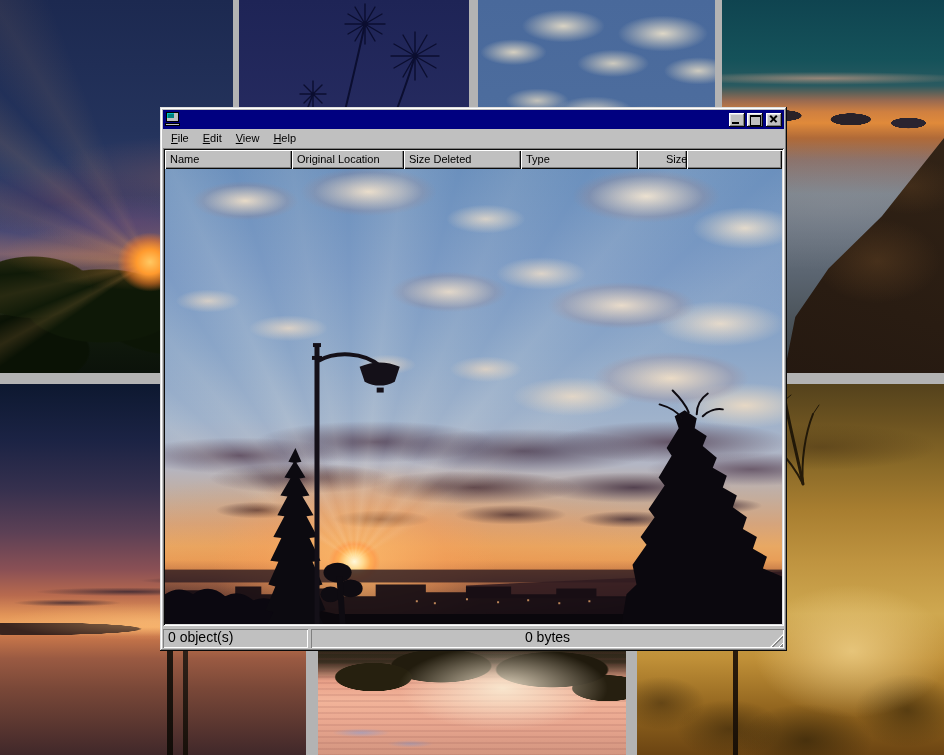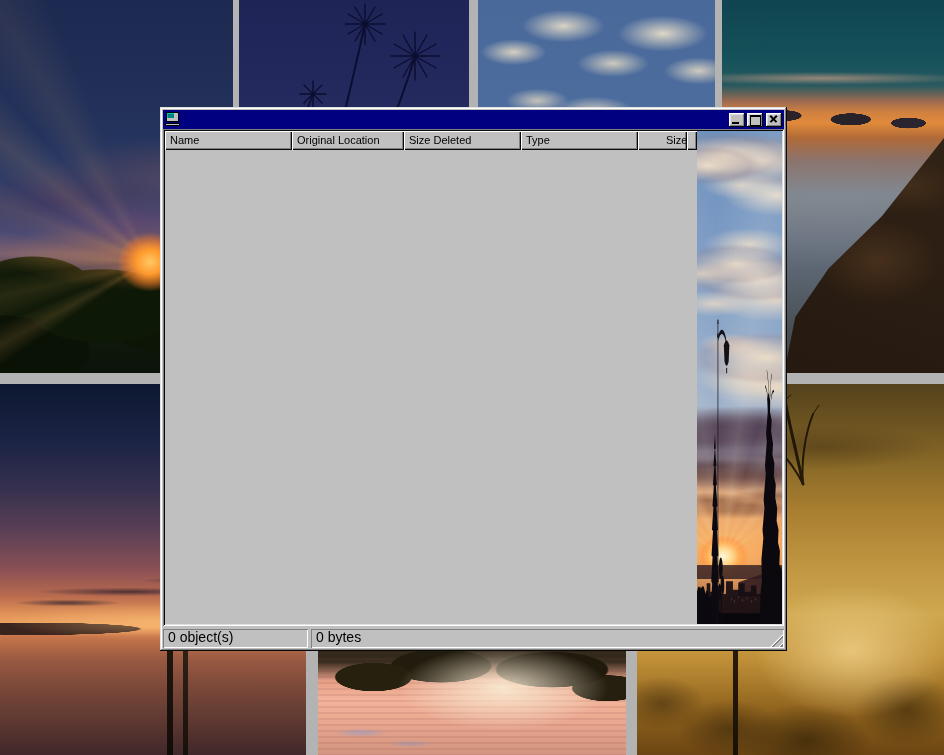--- a/index.html
+++ b/index.html
@@ -114,21 +114,21 @@
   .tbtn.max::after { content:""; position:absolute; left:3px; top:2px; width:9px; height:8px; border:1px solid #000; border-top-width:2px; }
   .tbtn.cls { margin-left:3px; }
   .tbtn.cls::before, .tbtn.cls::after { content:""; position:absolute; left:3px; top:5.5px; width:9px; height:1.6px; background:#000; }
   .tbtn.cls::before { transform:rotate(45deg); }
   .tbtn.cls::after  { transform:rotate(-45deg); }
 
   .menubar { height:19px; display:flex; align-items:center; flex:none; padding-left:1px; }
   .menu-item { display:inline-block; padding:1px 7px; font-size:11px; line-height:15px; }
   .menu-item::first-letter { text-decoration:underline; }
 
-  .listview { flex:1; position:relative; display:flex; flex-direction:row; background:#c0c0c0;
+  .listview { flex:1; position:relative; display:flex; flex-direction:column; background:#c0c0c0;
     box-shadow: inset 1px 1px #808080, inset -1px -1px #fff, inset 2px 2px #0a0a0a, inset -2px -2px #dfdfdf;
     padding:2px; }
   .header-row { display:flex; height:19px; flex:none; }
   .hcell { background:#c0c0c0; font-size:11px; line-height:18px; padding:0 5px; overflow:hidden; white-space:nowrap;
     box-shadow: inset 1px 1px #fff, inset -1px -1px #0a0a0a, inset -2px -2px #808080; }
   .hcell.c0{width:127px;} .hcell.c1{width:112px;} .hcell.c2{width:117px;} .hcell.c3{width:117px;}
   .hcell.c4{width:49px; text-align:right;padding-left:28px;} .hcell.c5{flex:1;}
 
   .photo { flex:1; position:relative; overflow:hidden;
     background:
@@ -172,21 +172,21 @@
       rgba(255,249,232,0) 43deg, rgba(255,246,226,.09) 51deg, rgba(255,246,226,0) 59deg,
       rgba(255,249,232,.12) 67deg, rgba(255,249,232,0) 75deg, rgba(255,246,226,.08) 83deg,
       rgba(255,246,226,0) 91deg, rgba(255,249,232,.10) 99deg, rgba(255,249,232,0) 107deg,
       rgba(255,246,226,.07) 114deg, rgba(255,246,226,0) 121deg, rgba(255,246,226,0) 360deg); }
   .photo svg { position:absolute; inset:0; width:100%; height:100%; }
 
   .statusbar { height:19px; margin-top:3px; display:flex; flex:none; }
   .spanel { background:#c0c0c0; font-size:14px; line-height:17px; padding:0 5px;
     box-shadow: inset 1px 1px #808080, inset -1px -1px #fff; }
   .spanel.p1 { width:145px; margin-right:3px; }
-  .spanel.p2 { flex:1; position:relative; }
+  .spanel.p2 { flex:1; position:relative;text-align:center; }
   .grip { position:absolute; right:1px; bottom:1px; width:13px; height:13px;
     background: repeating-linear-gradient(135deg, rgba(0,0,0,0) 0 3px, #fff 3px 4px, #868686 4px 6px);
     clip-path: polygon(100% 0, 100% 100%, 0 100%); }
 </style>
 </head>
 <body>
 
 <div class="tile" id="tile-a"></div>
 <div class="divider" style="left:233px;top:0;width:6px;height:373px;"></div>
 
@@ -241,20 +241,26 @@
       <div class="mon"></div>
       <div class="scr"></div>
       <div class="base"></div>
     </div>
     <span class="title-text"></span>
     <div class="tbtn min"></div>
     <div class="tbtn max"></div>
     <div class="tbtn cls"></div>
   </div>
 
+  <div class="menubar">
+    <span class="menu-item">File</span>
+    <span class="menu-item">Edit</span>
+    <span class="menu-item">View</span>
+    <span class="menu-item">Help</span>
+  </div>
 
   <div class="listview">
     <div class="header-row">
       <div class="hcell c0">Name</div>
       <div class="hcell c1">Original Location</div>
       <div class="hcell c2">Size Deleted</div>
       <div class="hcell c3">Type</div>
       <div class="hcell c4">Size</div>
       <div class="hcell c5"></div>
     </div>

